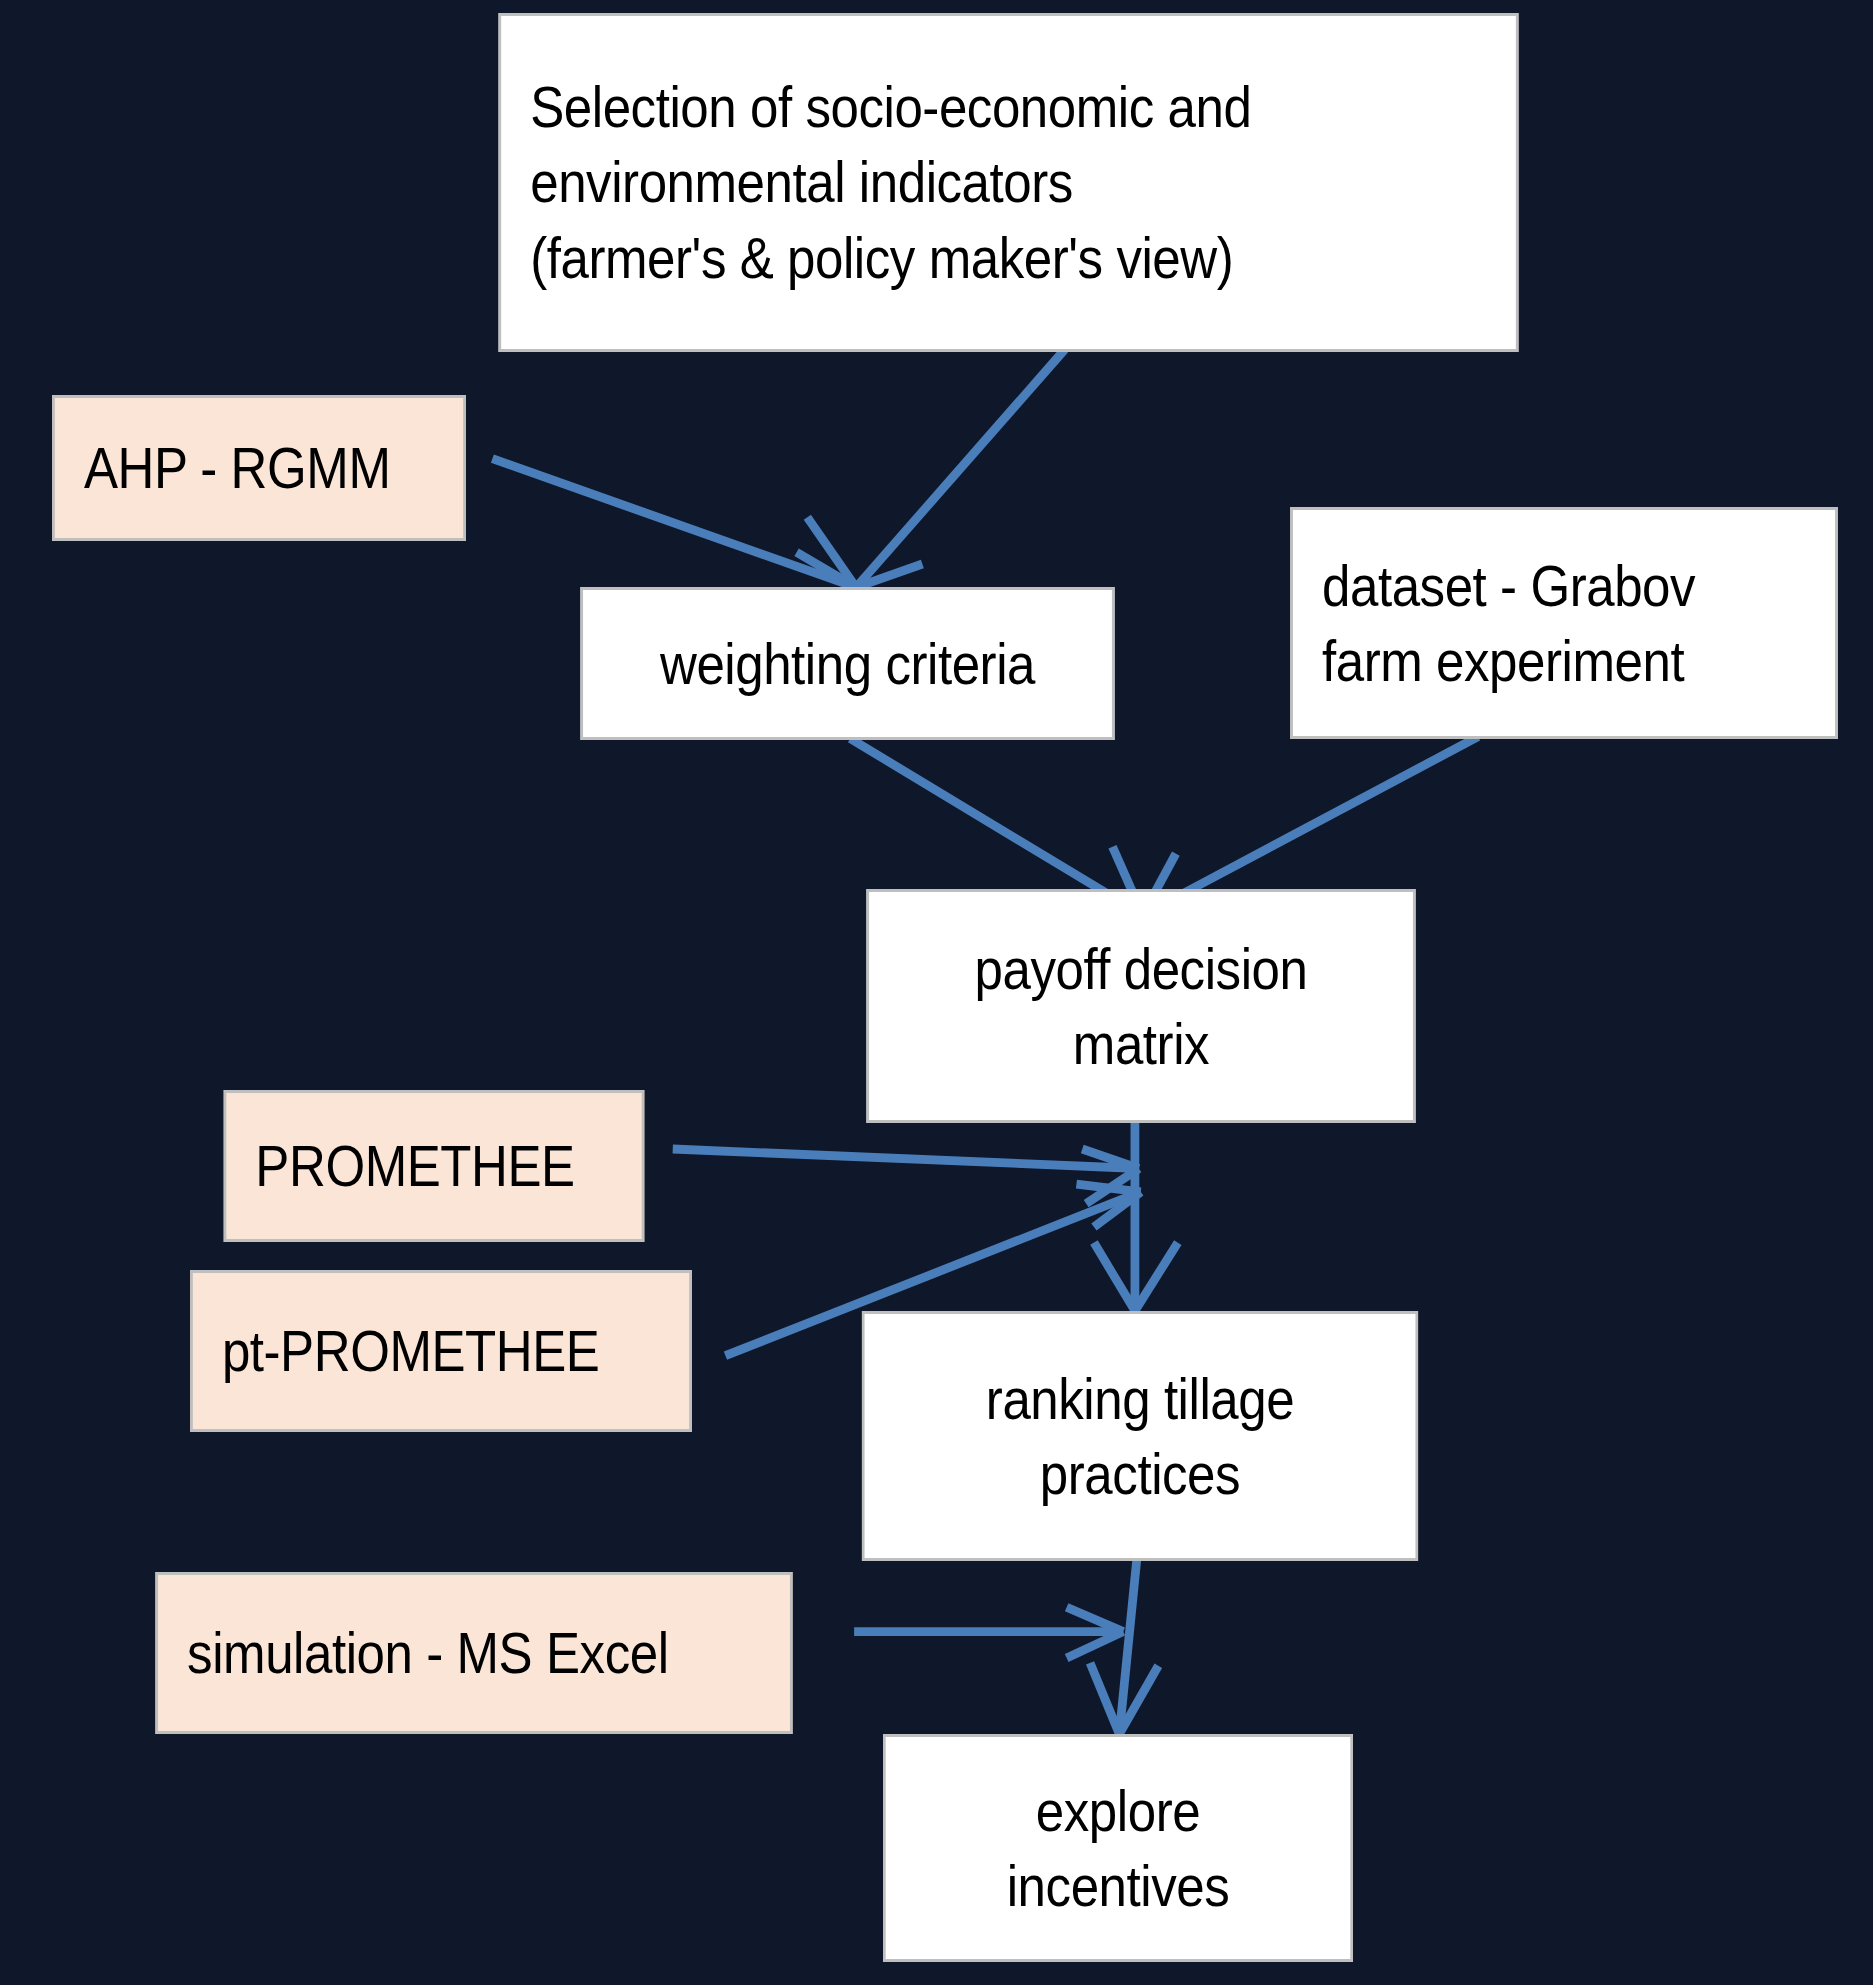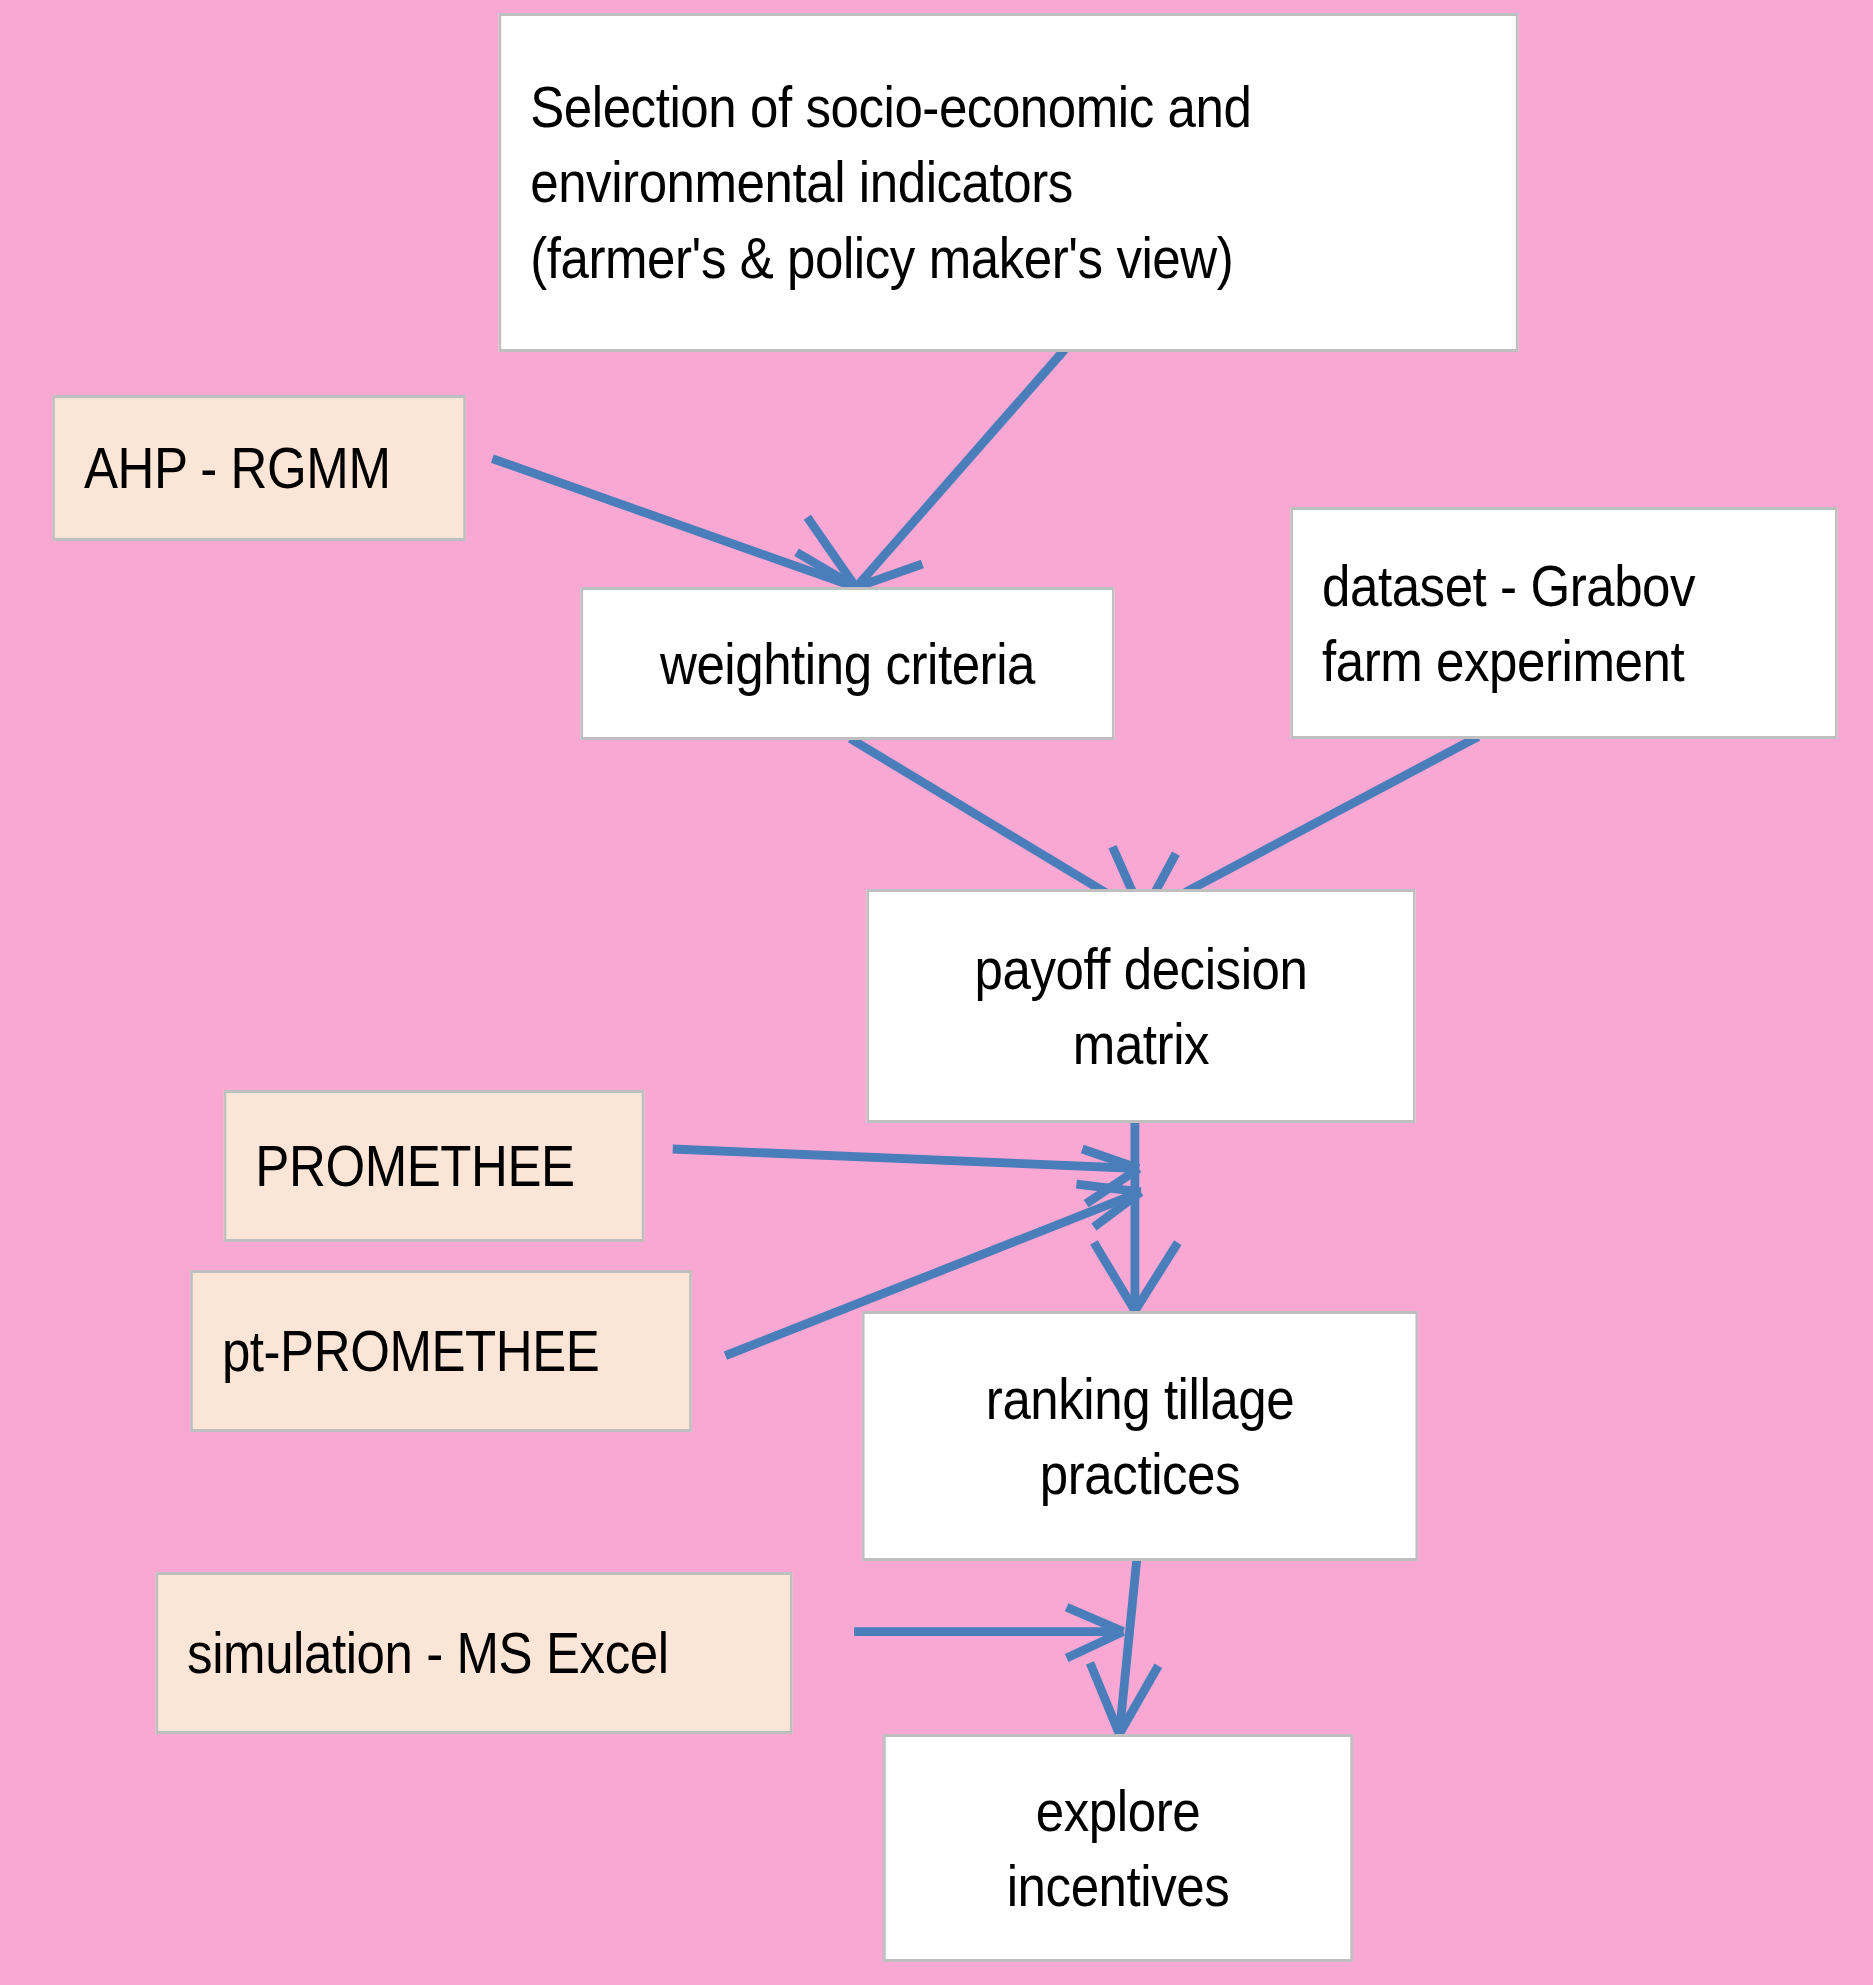--- a/index.html
+++ b/index.html
@@ -4,21 +4,21 @@
 <style>
   html, body {
     margin: 0;
     padding: 0;
     background: #ffffff;
   }
   #canvas {
     position: relative;
     width: 1873px;
     height: 1986px;
-    background: #f9a8d4;
+    background: #0f172a;
     overflow: hidden;
     font-family: "Liberation Sans", sans-serif;
   }
   .node {
     position: absolute;
     box-sizing: border-box;
     border: 3.9px solid #bfbfbf;
     display: flex;
     align-items: center;
     justify-content: center;

